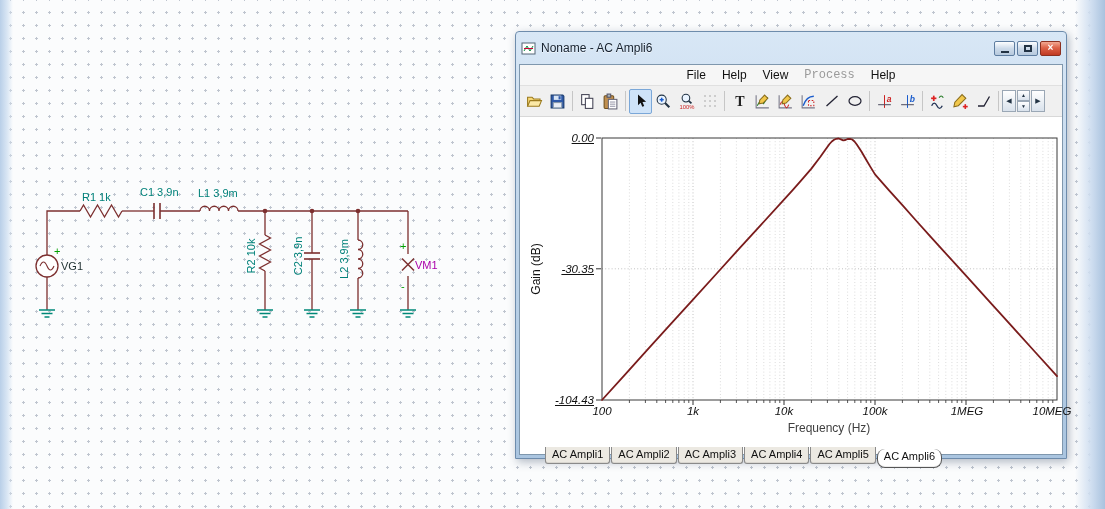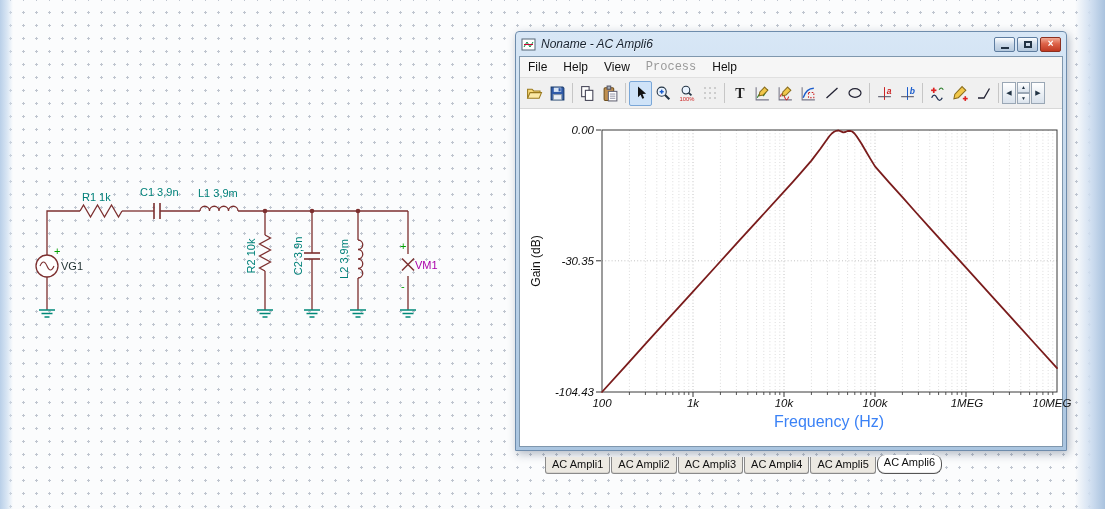--- a/index.html
+++ b/index.html
@@ -9,53 +9,53 @@
   .edge-left{position:absolute;left:0;top:0;bottom:0;width:13px;background:linear-gradient(90deg,#b9cfe8,#d9e6f4 55%,rgba(217,230,244,0));}
   .edge-right{position:absolute;right:0;top:0;bottom:0;width:30px;background:linear-gradient(270deg,#a9c2de,#cfdef0 45%,rgba(207,222,240,0));}
 
   
   .schematic{position:absolute;left:30px;top:150px;}
   .schematic text{font-family:"Liberation Sans",sans-serif;font-size:11px;}
 
   
   .window{position:absolute;left:515px;top:31px;width:552px;background:linear-gradient(180deg,#d8e7f6 0%,#c0d5ea 45%,#aac5e0 100%);
           border:1px solid #6e8cac;border-radius:4px 4px 0 0;padding:0 3px 3px 3px;box-shadow:2px 3px 10px rgba(40,60,90,.35);}
-  .titlebar{height:24px;display:flex;align-items:center;padding:0 2px;font-style:italic;}
+  .titlebar{height:32px;display:flex;align-items:center;padding:0 2px;}
   .titlebar .title{font-size:12px;color:#15202e;margin-left:5px;flex:1;text-shadow:0 1px 0 rgba(255,255,255,.6);}
   .winbtn{width:21px;height:15px;border:1px solid #5e7da0;border-radius:2px;margin-left:2px;display:flex;align-items:center;justify-content:center;
           background:linear-gradient(#fdfeff,#cddbea 50%,#b6c9dd);cursor:default;}
   .winbtn.close{background:linear-gradient(#f2a993,#dd6248 45%,#c03a22);border-color:#8c3020;color:#fff;font-weight:bold;font-size:10px;line-height:1;}
   .glyph-min{width:8px;height:2px;background:#234;margin-top:7px;}
   .glyph-max{width:8px;height:7px;border:2px solid #234;}
   .window-body{background:#f4f4f4;border:1px solid #7f97ad;}
-  .menubar{display:flex;align-items:center;height:21px;background:#f6f6f6;border-bottom:1px solid #e0e0e0;font-size:12px;color:#111;}
+  .menubar{display:flex;align-items:center;height:21px;background:#f6f6f6;border-bottom:1px solid #e0e0e0;font-size:12px;color:#111;justify-content:center;}
   .menu-item{padding:2px 8px;}
   .menu-item.disabled{color:#9a9a9a;font-family:Liberation Mono, monospace;}
   .toolbar{display:flex;align-items:center;height:31px;background:#f0f0f0;border-bottom:1px solid #d8d8d8;padding:0 3px;}
   .tbtn{width:23px;height:25px;display:flex;align-items:center;justify-content:center;border:1px solid transparent;border-radius:2px;flex:0 0 auto;}
   .tbtn.selected{background:#cfe3f8;border-color:#7aa7d8;}
   .tbtn.disabled{opacity:.45;}
   .tbsep{width:1px;height:20px;background:#c6c6c6;margin:0 3px;flex:0 0 auto;}
   .spin{display:flex;flex-direction:column;width:13px;height:22px;flex:0 0 auto;margin:0 1px;}
   .spin-btn{flex:1;border:1px solid #9aa7b5;background:linear-gradient(#fff,#d9e2ec);font-size:5px;line-height:1;display:flex;align-items:center;justify-content:center;color:#234;}
   .navbtn{width:14px;height:22px;border:1px solid #9aa7b5;background:linear-gradient(#fff,#d9e2ec);display:flex;align-items:center;justify-content:center;font-size:7px;color:#234;flex:0 0 auto;}
 
   
   .chart-area{position:relative;height:337px;background:#fff;overflow:visible;}
   .plot{position:absolute;left:82px;top:21px;width:455px;height:262px;overflow:visible;}
-  .ytick{position:absolute;left:0;width:74px;text-align:right;transform:translateY(-50%);font-style:italic;font-size:11.5px;color:#111;}
+  .ytick{position:absolute;left:0;width:74px;text-align:right;transform:translateY(-50%);font-style:italic;font-size:11.5px;color:#111;text-decoration:underline;}
   .xtick{position:absolute;top:288px;transform:translateX(-50%);font-style:italic;font-size:11.5px;color:#111;white-space:nowrap;text-align:center;}
   .axis-title-y{position:absolute;left:16px;top:152px;transform:translate(-50%,-50%) rotate(-90deg);font-size:12px;color:#111;white-space:nowrap;}
-  .axis-title-x{position:absolute;left:309px;top:304px;transform:translateX(-50%);font-size:16px;color:#3b82f6;}
+  .axis-title-x{position:absolute;left:309px;top:304px;transform:translateX(-50%);font-size:12px;color:#404040;}
 
   
-  .tabstrip{position:absolute;left:517px;top:447px;display:flex;align-items:flex-end;padding-left:28px;}
+  .tabstrip{position:absolute;left:517px;top:447px;display:flex;align-items:flex-start;padding-left:28px;}
   .tab{height:17px;padding:1px 6px;font-size:11px;color:#111;background:#ece9e2;border:1px solid #8a8a8a;border-top:none;
        border-radius:0 0 3px 3px;margin-right:1px;white-space:nowrap;box-shadow:inset 0 -1px 0 rgba(0,0,0,.08);}
-  .tab.active{background:#fff;height:19px;margin-top:8px;border-color:#555;z-index:2;position:relative;border-radius:8px;}
+  .tab.active{background:#fff;height:19px;margin-top:2px;border-color:#555;z-index:2;position:relative;border-radius:8px;}
 </style>
 </head>
 <body>
 
 <div class="screen">
   <div class="dots"></div>
   <div class="edge-left"></div>
   <div class="edge-right"></div>
 
   <svg class="schematic" width="430" height="210" viewBox="0 0 430 210">

